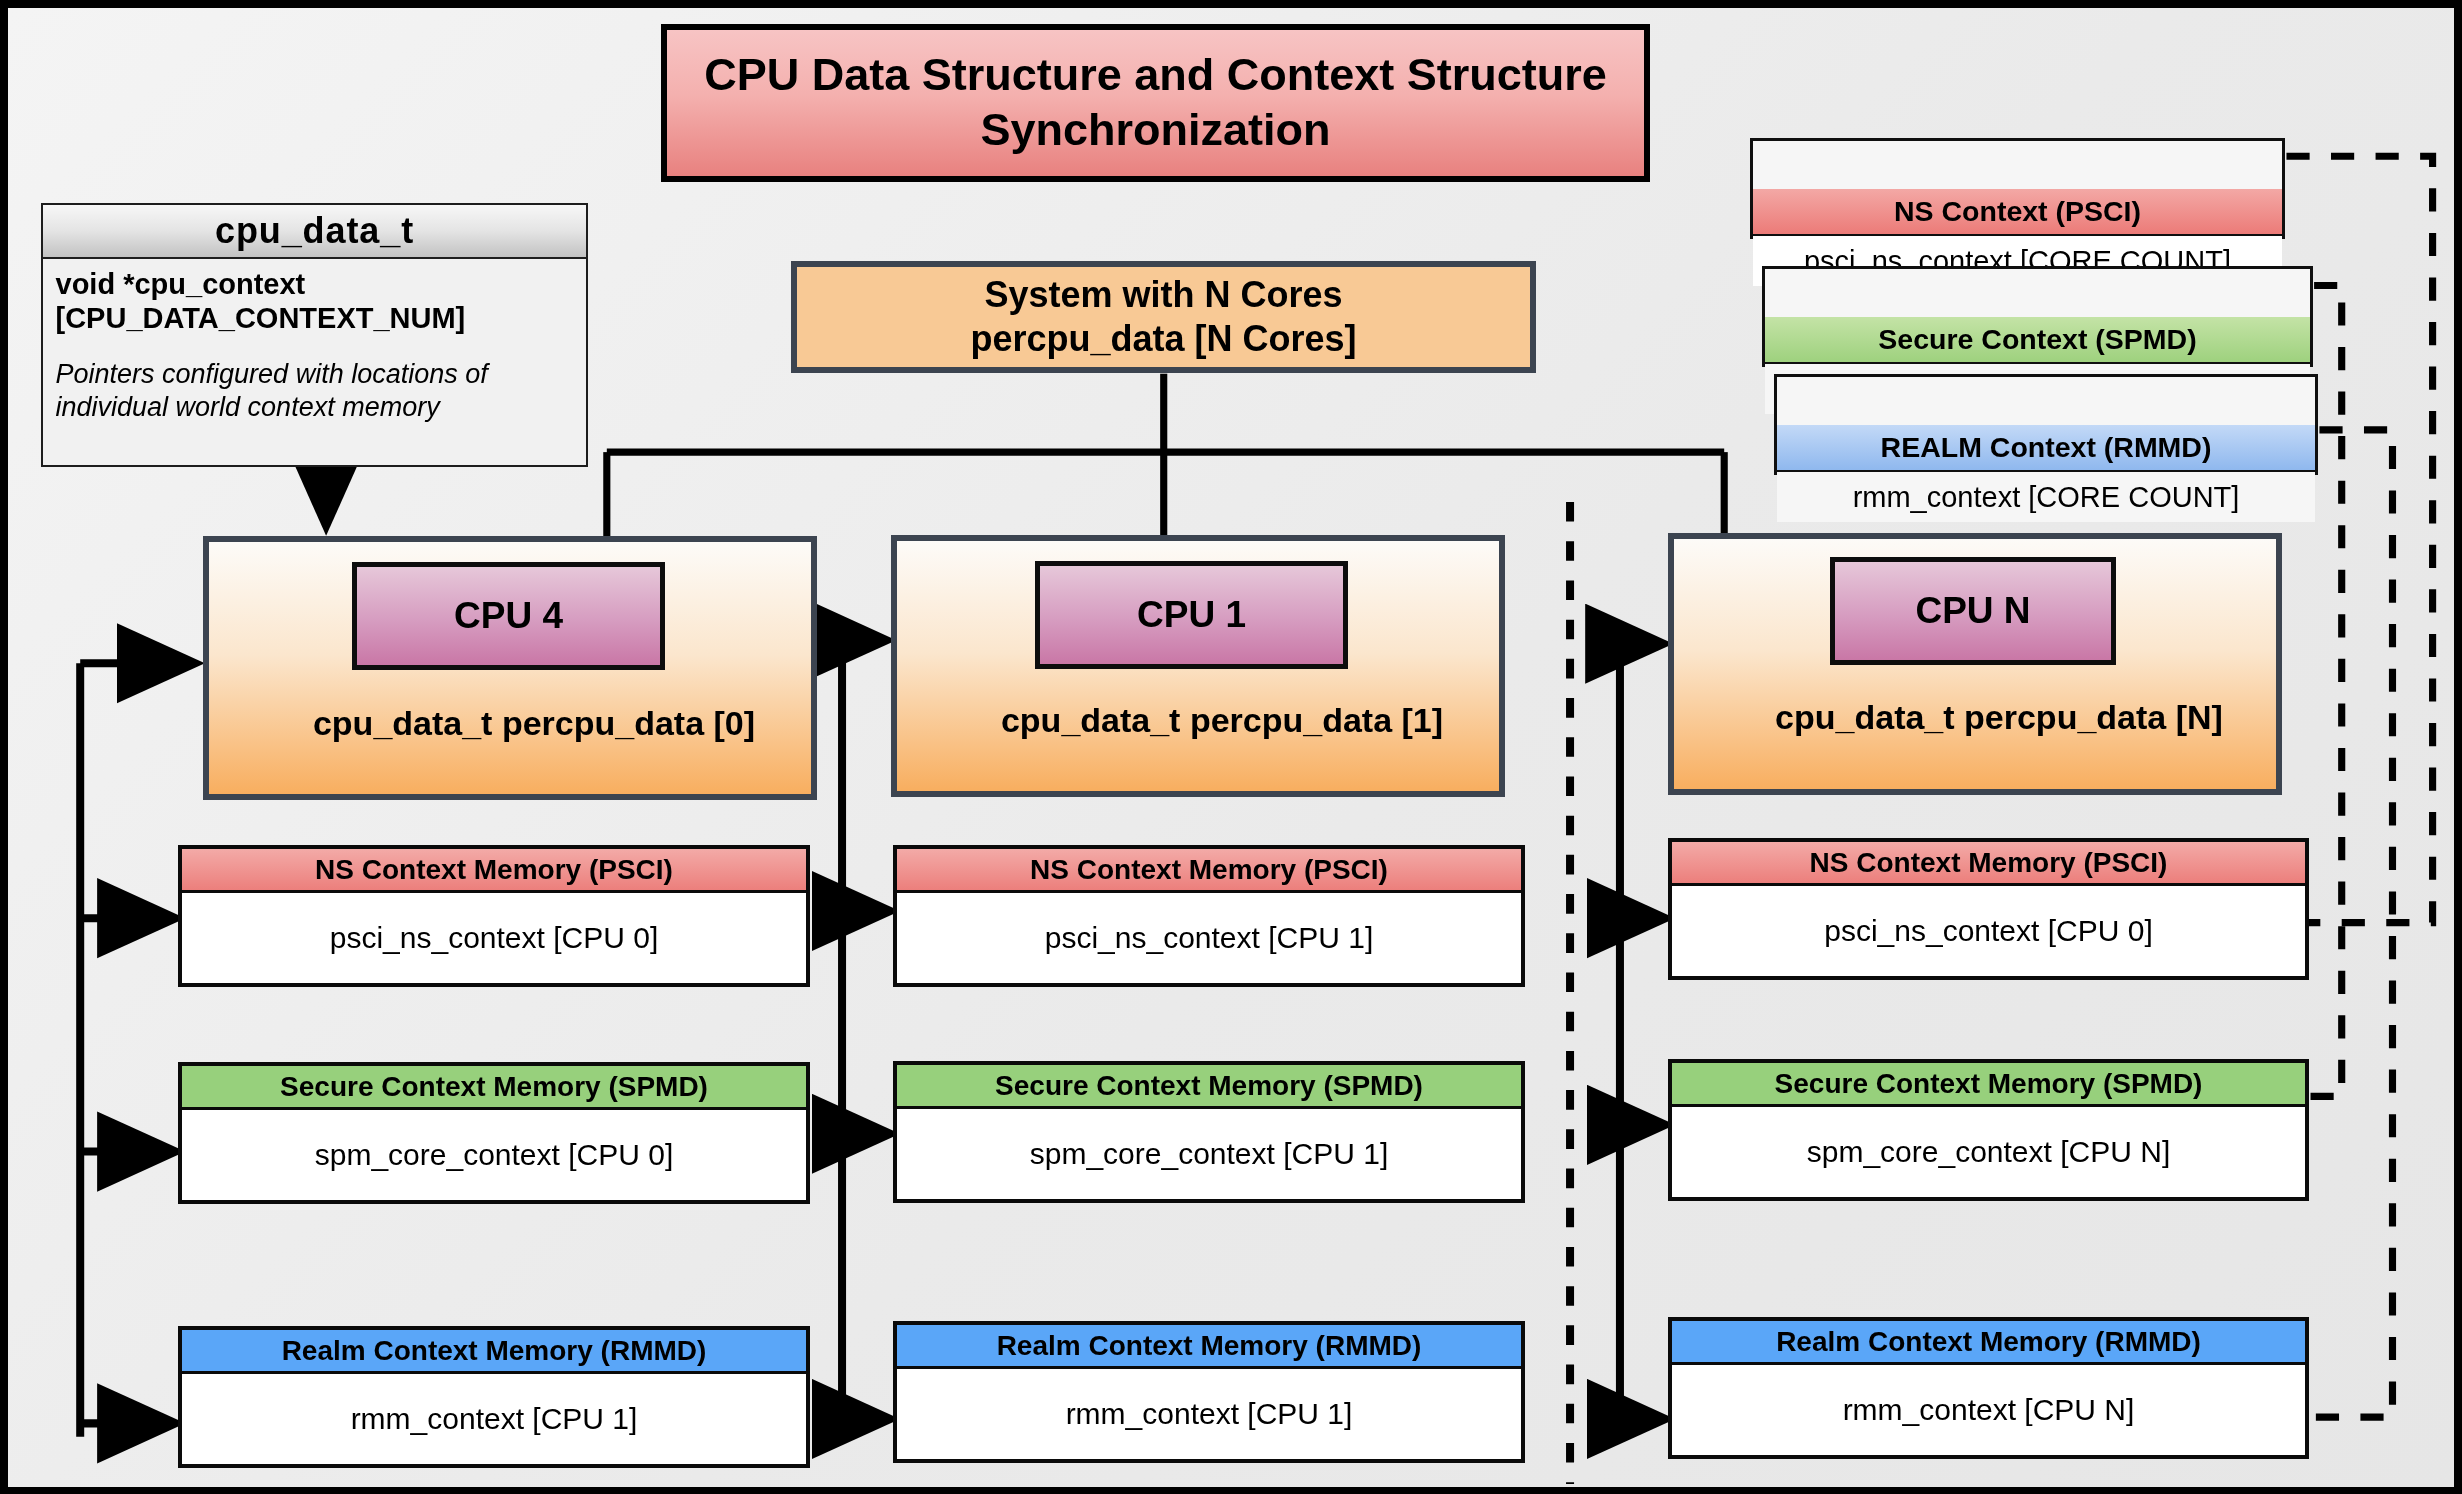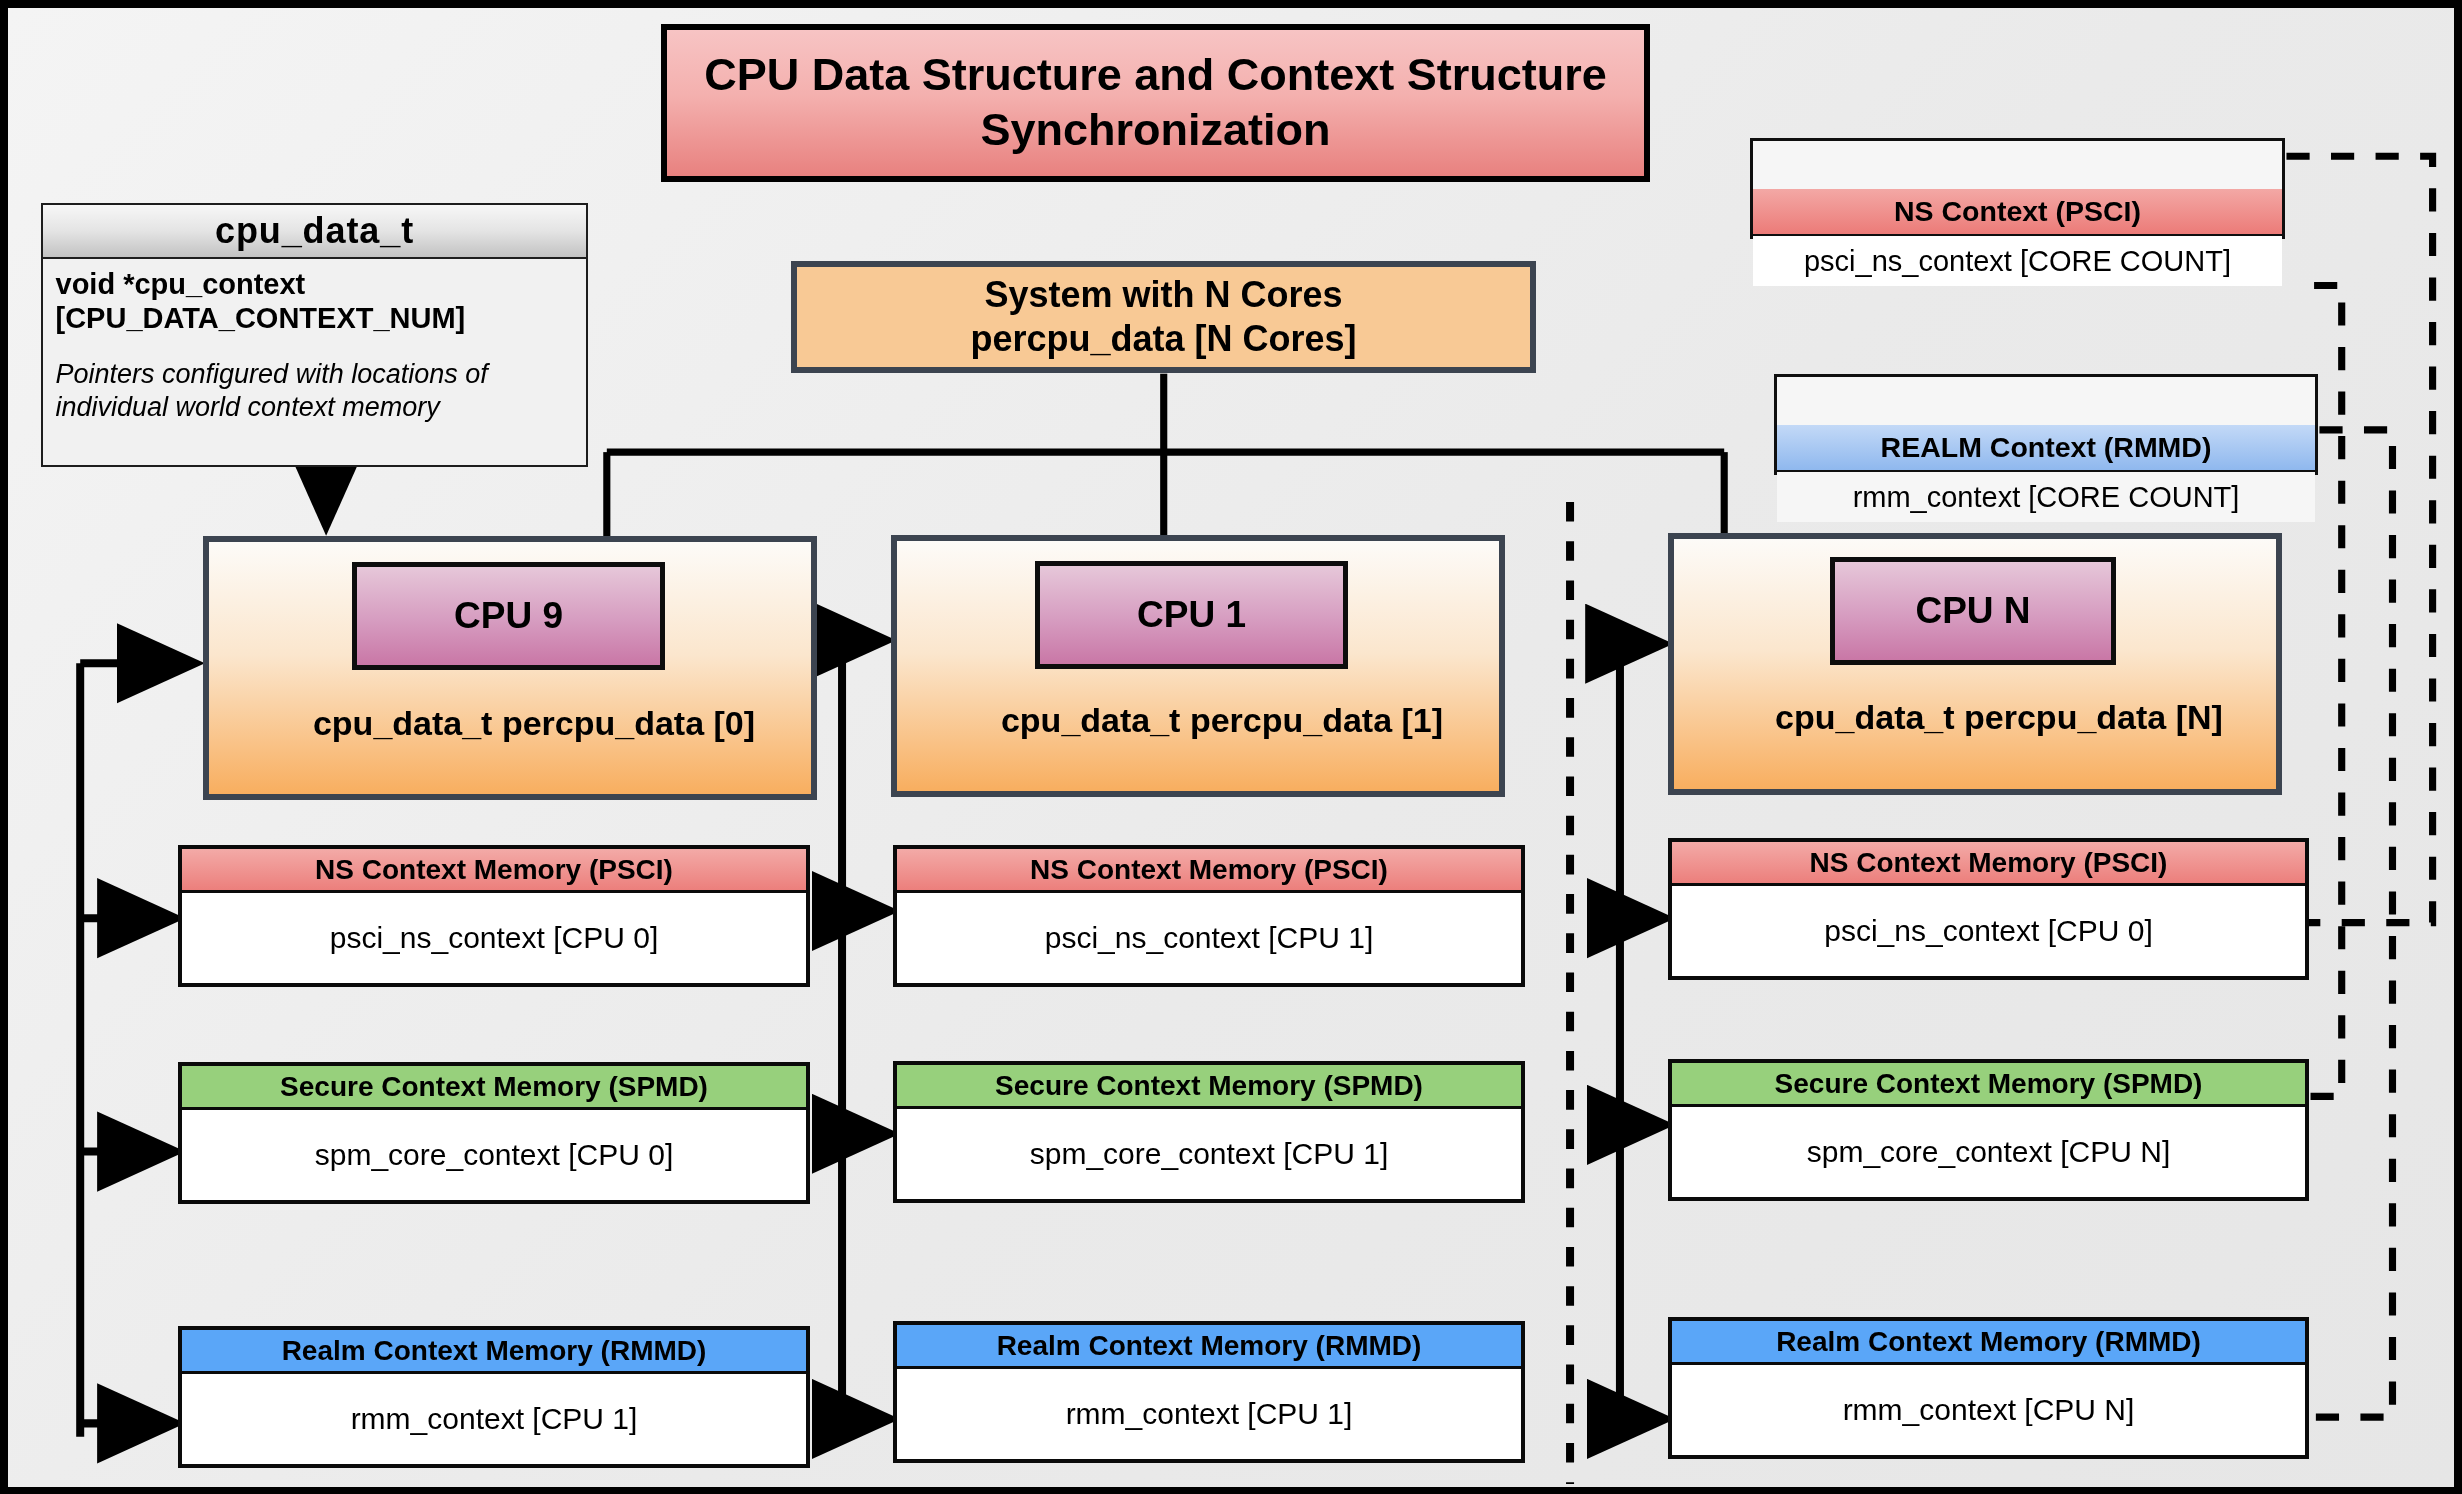--- a/index.html
+++ b/index.html
@@ -247,27 +247,31 @@
     <div>
       <span>System with N Cores</span><br>
       <span>percpu_data [N Cores]</span>
     </div>
   </div>
 
   <div class="box legend-box" id="legend-ns">
     <div class="legend-head">NS Context  (PSCI)</div>
     <div class="legend-body">psci_ns_context [CORE COUNT]</div>
   </div>
+  <div class="box legend-box" id="legend-sec">
+    <div class="legend-head">Secure Context (SPMD)</div>
+    <div class="legend-body">spm_core_context [CORE COUNT]</div>
+  </div>
   <div class="box legend-box" id="legend-realm">
     <div class="legend-head">REALM Context (RMMD)</div>
     <div class="legend-body">rmm_context [CORE COUNT]</div>
   </div>
 
   <div class="cpu-card" id="cpu0-card">
-    <div class="cpu-chip" id="cpu0-chip">CPU 9</div>
+    <div class="cpu-chip" id="cpu0-chip">CPU 4</div>
     <div class="cpu-caption" id="cpu0-cap">cpu_data_t percpu_data [0]</div>
   </div>
   <div class="ctx-box ctx-c0 ctx-ns" id="ctx-ns-1">
     <div class="ctx-head h-ns">NS Context Memory (PSCI)</div>
     <div class="ctx-body">psci_ns_context [CPU 0]</div>
   </div>
   <div class="ctx-box ctx-c0 ctx-sec" id="ctx-sec-1">
     <div class="ctx-head h-sec">Secure Context Memory (SPMD)</div>
     <div class="ctx-body">spm_core_context [CPU 0]</div>
   </div>

